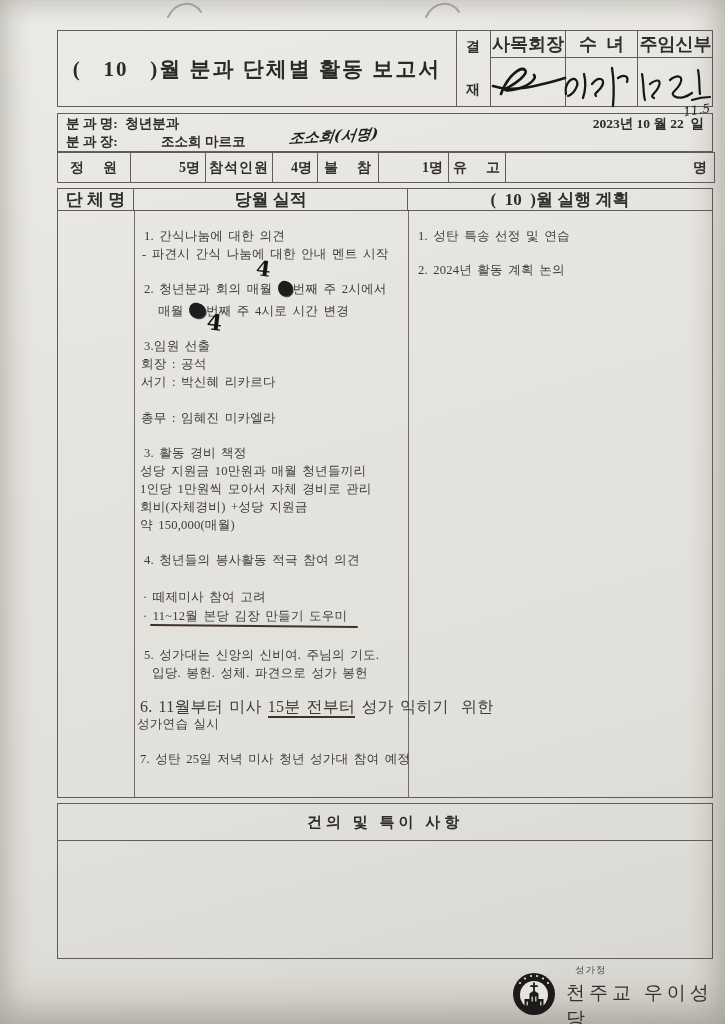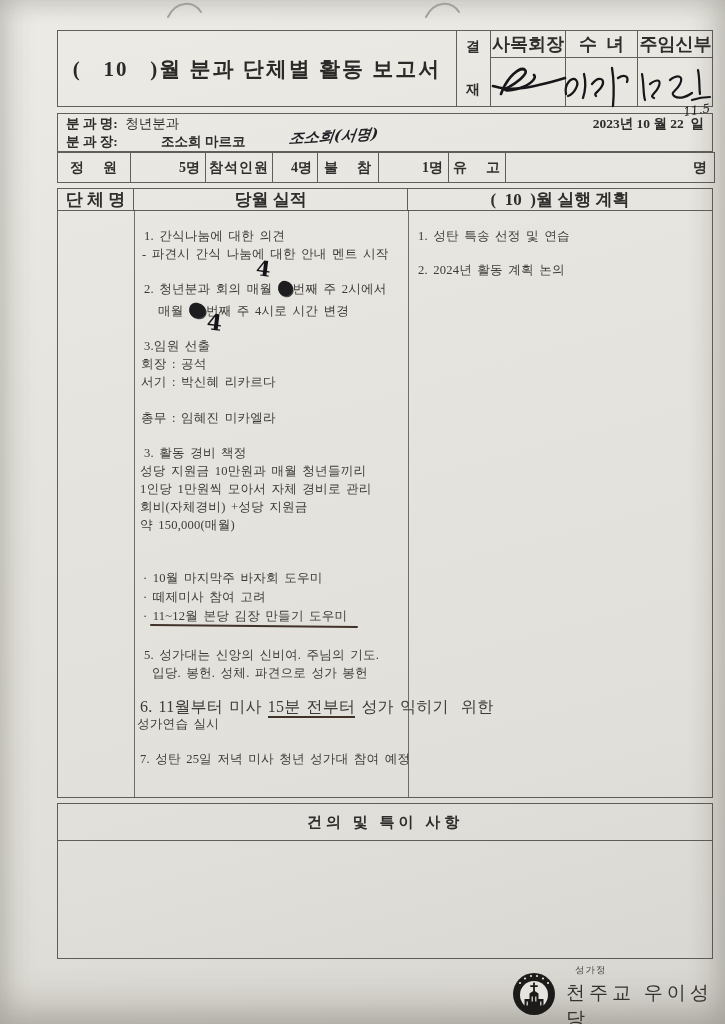--- a/index.html
+++ b/index.html
@@ -23,21 +23,21 @@
   .appr-h{display:flex;align-items:center;justify-content:center;font-size:18px;font-weight:bold;box-sizing:border-box;}
   .appr-h.c1{width:75px;border-right:1px solid rgba(62,60,55,.8);}
   .appr-h.c2{width:72px;border-right:1px solid rgba(62,60,55,.8);}
   .appr-h.c3{width:75px;}
   .appr-s{box-sizing:border-box;}
   .appr-s.c1{width:75px;border-right:1px solid rgba(62,60,55,.8);}
   .appr-s.c2{width:72px;border-right:1px solid rgba(62,60,55,.8);}
   .appr-s.c3{width:75px;}
   
   .info-line{position:absolute;font-size:13.5px;font-weight:bold;color:#2e2d2b;}
-  .info-val{font-weight:normal;margin-top:43px;}
+  .info-val{font-weight:bold;margin-top:43px;}
   .hand{font-family:"DejaVu Serif",serif;font-style:italic;font-weight:600;color:#1f1f24;}
   
   .stats{display:flex;width:100%;height:100%;}
   .st{box-sizing:border-box;border-right:1px solid rgba(62,60,55,.8);display:flex;align-items:center;font-size:14px;}
   .st.last{border-right:none;}
   .st.lbl{justify-content:center;font-weight:bold;letter-spacing:1px;}
   .st.val{justify-content:flex-end;padding-right:5px;font-weight:bold;}
   
   .mt-head{position:absolute;left:0;top:0;width:654px;height:21px;border-bottom:1px solid rgba(62,60,55,.8);display:flex;}
   .mt-h{box-sizing:border-box;display:flex;align-items:center;justify-content:center;font-size:17px;font-weight:bold;border-right:1px solid rgba(62,60,55,.8);}
@@ -163,21 +163,21 @@
   <div class="tl" style="left:141px;top:356px">회장 : 공석</div>
   <div class="tl" style="left:141px;top:374px">서기 : 박신혜 리카르다</div>
   <div class="tl" style="left:141px;top:410px">총무 : 임혜진 미카엘라</div>
 
   <div class="tl" style="left:144px;top:445px">3. 활동 경비 책정</div>
   <div class="tl" style="left:140px;top:463px">성당 지원금 10만원과 매월 청년들끼리</div>
   <div class="tl" style="left:140px;top:481px">1인당 1만원씩 모아서 자체 경비로 관리</div>
   <div class="tl" style="left:140px;top:499px">회비(자체경비) +성당 지원금</div>
   <div class="tl" style="left:140px;top:517px">약 150,000(매월)</div>
 
-  <div class="tl" style="left:143px;top:570px">· 10월 마지막주 바자회 도우미</div>
+  <div class="tl" style="left:144px;top:552px">4. 청년들의 봉사활동 적극 참여 의견</div>
   <div class="tl pre" style="left:143px;top:589px">·  떼제미사 참여 고려</div>
   <div class="tl pre" style="left:143px;top:608px">·  11~12월 본당 김장 만들기 도우미</div>
   <div class="hand-underline" style="left:150px;top:625px;width:208px;transform:rotate(.6deg)"></div>
 
   <div class="tl" style="left:144px;top:647px">5. 성가대는 신앙의 신비여. 주님의 기도.</div>
   <div class="tl" style="left:152px;top:665px">입당. 봉헌. 성체. 파견으로 성가 봉헌</div>
 
   <div class="tl" style="left:140px;top:697px;font-size:16px;"><span class="pre">6. 11월부터 미사 </span><span class="ul-inline pre">15분 전부터</span><span class="pre"> 성가 익히기  위한</span></div>
   <div class="tl" style="left:137px;top:716px">성가연습 실시</div>
 

